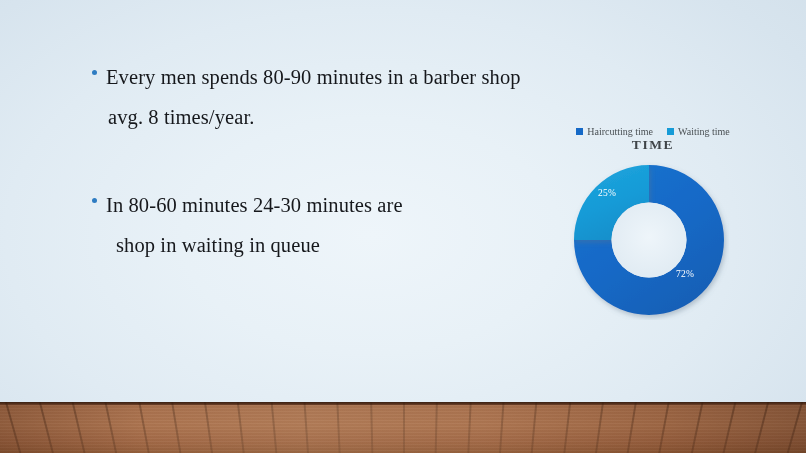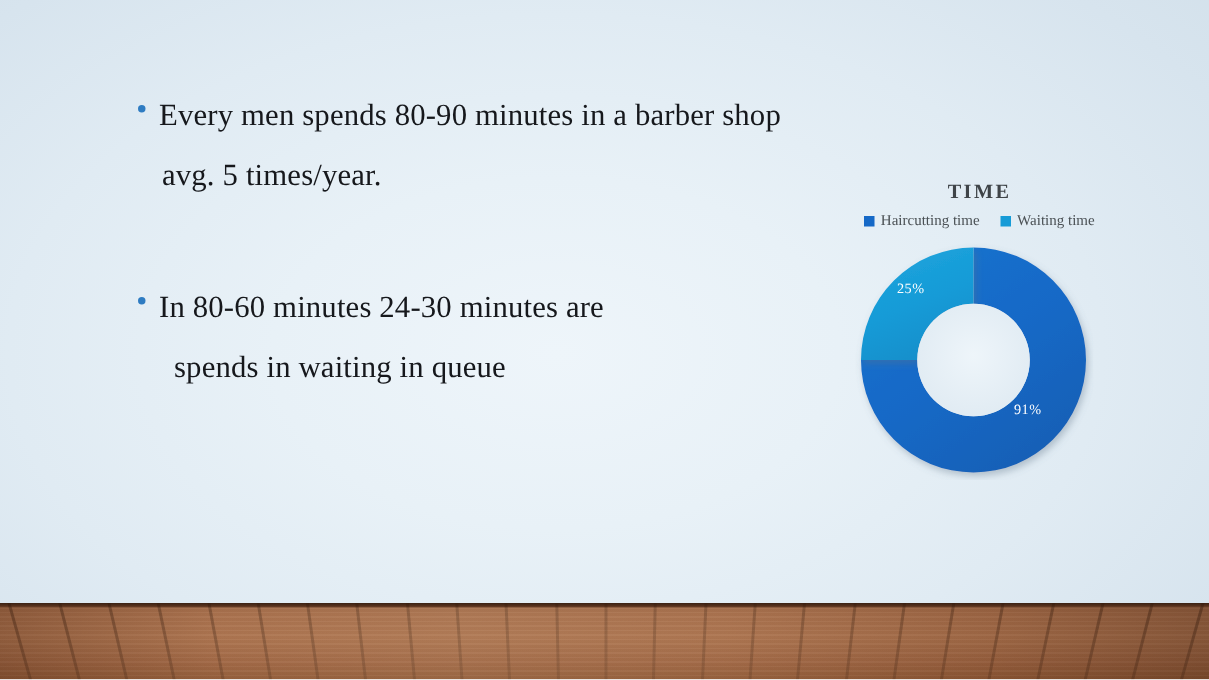--- a/index.html
+++ b/index.html
@@ -138,45 +138,45 @@
 </head>
 <body>
 
 <div id="slide">
 
   <div class="bullet-block" id="bullet-1">
     <div class="bullet-row">
       <span class="bullet-dot"></span>
       <span class="bullet-text">Every men spends 80-90 minutes in a barber shop</span>
     </div>
-    <div class="bullet-line2">avg. 5 times/year.</div>
+    <div class="bullet-line2">avg. 8 times/year.</div>
   </div>
 
   <div class="bullet-block" id="bullet-2">
     <div class="bullet-row">
       <span class="bullet-dot"></span>
       <span class="bullet-text">In 80-60 minutes 24-30 minutes are</span>
     </div>
-    <div class="bullet-line2">spends in waiting in queue</div>
+    <div class="bullet-line2">shop in waiting in queue</div>
   </div>
 
   <div id="chart">
-
-    <div id="chart-title">TIME</div>
 
     <div id="chart-legend">
       <div class="legend-item">
         <span class="legend-swatch" style="background:#1569c7"></span>
         <span class="legend-label">Haircutting time</span>
       </div>
       <div class="legend-item">
         <span class="legend-swatch" style="background:#169bd7"></span>
         <span class="legend-label">Waiting time</span>
       </div>
     </div>
+
+    <div id="chart-title">TIME</div>
 
     <div id="donut-wrap">
       <svg id="donut-svg" width="160" height="160" viewBox="0 0 160 160">
         <defs>
           <linearGradient id="gradDark" x1="0" y1="0" x2="0.7" y2="1">
             <stop offset="0%" stop-color="#1b75d0"></stop>
             <stop offset="55%" stop-color="#1569c7"></stop>
             <stop offset="100%" stop-color="#1460b6"></stop>
           </linearGradient>
           <linearGradient id="gradLight" x1="0" y1="0" x2="0.4" y2="1">
@@ -202,21 +202,21 @@
         <path filter="url(#softShadow)" d="M 5 80
                  A 75 75 0 0 1 80 5
                  L 80 42.5
                  A 37.5 37.5 0 0 0 42.5 80
                  Z" fill="url(#gradLight)"></path>
 
         <circle cx="80" cy="80" r="37.5" fill="url(#plotBg)"></circle>
       </svg>
 
       <span class="slice-label" id="label-waiting">25%</span>
-      <span class="slice-label" id="label-haircut">91%</span>
+      <span class="slice-label" id="label-haircut">72%</span>
     </div>
   </div>
 
   <div id="floor">
     <div class="toprail"></div>
     <div class="grain"></div>
     <div class="planks" id="planks">
         <div class="plank" style="left: 33.3077px; transform: rotate(-15.69deg); opacity: 0.87;"></div>
         <div class="plank" style="left: 66.6154px; transform: rotate(-14.38deg); opacity: 0.85;"></div>
         <div class="plank" style="left: 99.9231px; transform: rotate(-13.08deg); opacity: 0.82;"></div>

